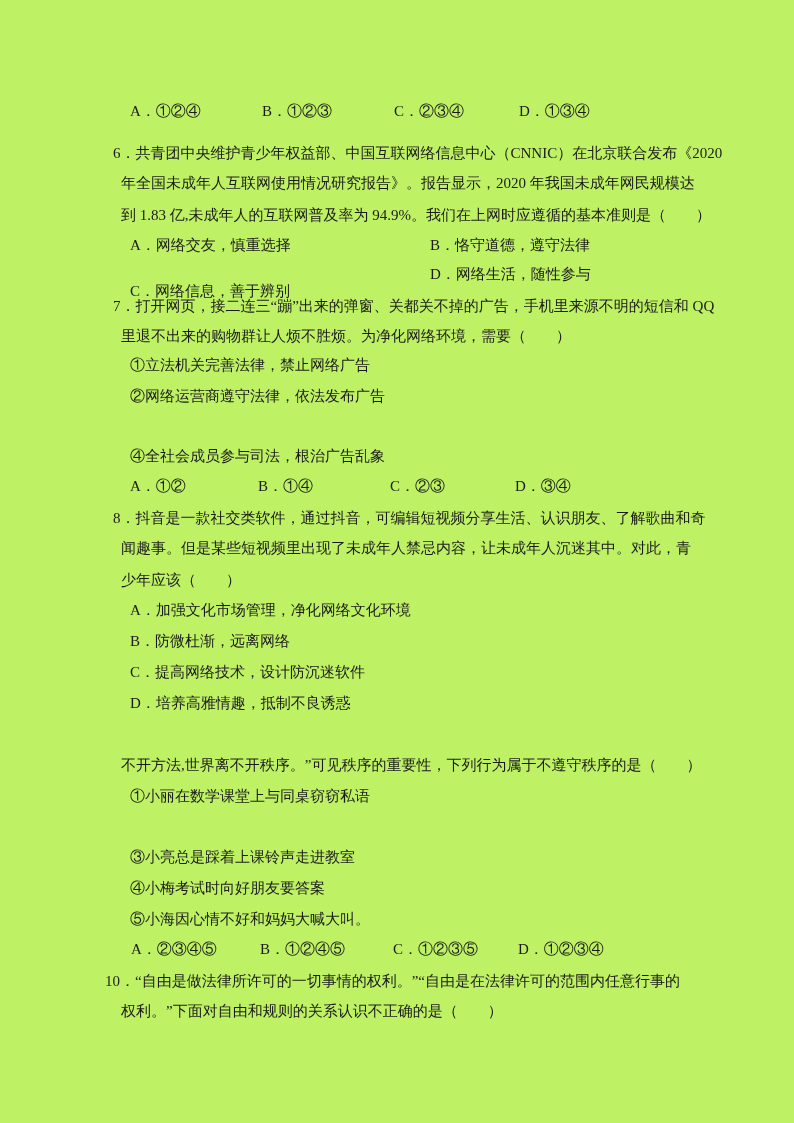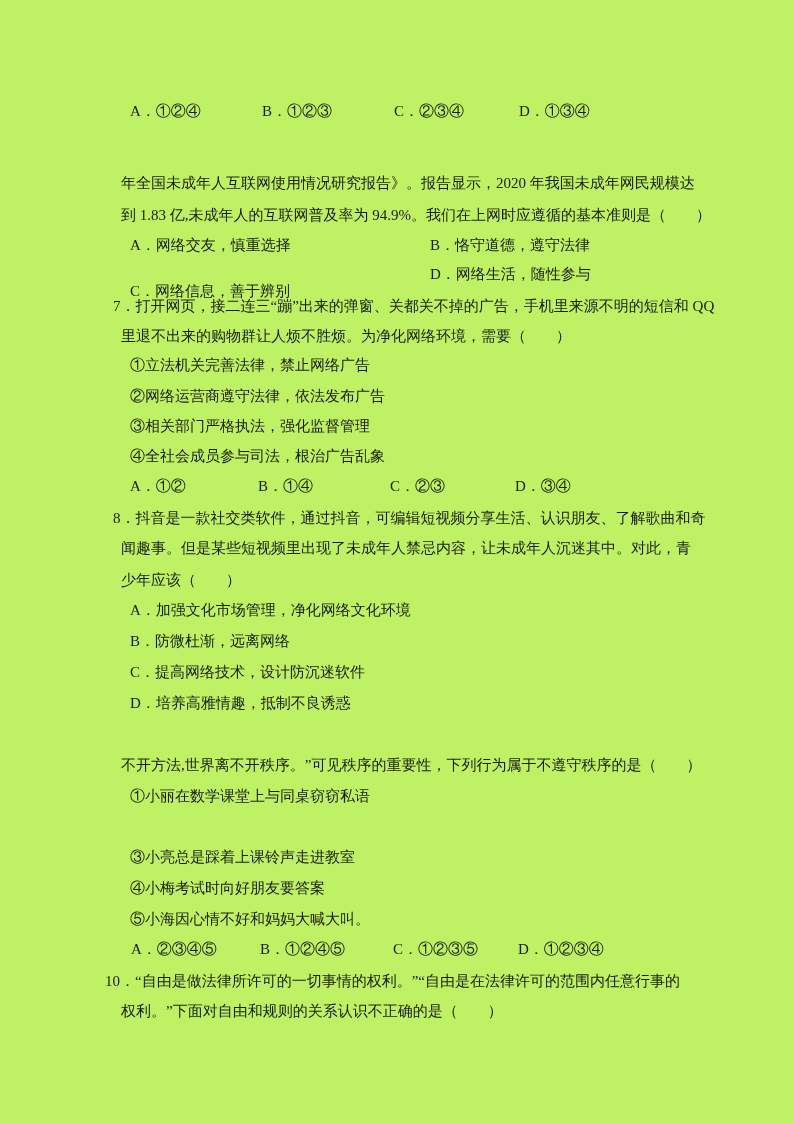--- a/index.html
+++ b/index.html
@@ -30,29 +30,29 @@
     position: absolute;
     top: 0;
     white-space: pre;
   }
 </style>
 </head>
 <body>
 
 <div id="page" style="background: #bef264; color: rgb(27, 27, 27);">
     <div class="line" style="top: 96px;"><span class="seg" style="left: 130px;">A．①②④</span><span class="seg" style="left: 262px;">B．①②③</span><span class="seg" style="left: 394px;">C．②③④</span><span class="seg" style="left: 519px;">D．①③④</span></div>
+    <div class="line" style="top: 138px;"><span class="seg" style="left: 113px;">6．共青团中央维护青少年权益部、中国互联网络信息中心（CNNIC）在北京联合发布《2020</span></div>
     <div class="line" style="top: 168px;"><span class="seg" style="left: 121px;">年全国未成年人互联网使用情况研究报告》。报告显示，2020 年我国未成年网民规模达</span></div>
     <div class="line" style="top: 200px;"><span class="seg" style="left: 121px;">到 1.83 亿,未成年人的互联网普及率为 94.9%。我们在上网时应遵循的基本准则是（　　）</span></div>
     <div class="line" style="top: 230px;"><span class="seg" style="left: 130px;">A．网络交友，慎重选择</span><span class="seg" style="left: 430px;">B．恪守道德，遵守法律</span></div>
     <div class="line" style="top: 259px;"><span class="seg" style="left: 130px; margin-top: 17px;">C．网络信息，善于辨别</span><span class="seg" style="left: 430px;">D．网络生活，随性参与</span></div>
     <div class="line" style="top: 291px;"><span class="seg" style="left: 113px;">7．打开网页，接二连三“蹦”出来的弹窗、关都关不掉的广告，手机里来源不明的短信和 QQ</span></div>
     <div class="line" style="top: 321px;"><span class="seg" style="left: 121px;">里退不出来的购物群让人烦不胜烦。为净化网络环境，需要（　　）</span></div>
     <div class="line" style="top: 350px;"><span class="seg" style="left: 130px;">①立法机关完善法律，禁止网络广告</span></div>
     <div class="line" style="top: 381px;"><span class="seg" style="left: 130px;">②网络运营商遵守法律，依法发布广告</span></div>
-    <div class="line" style="top: 411px;"><span class="seg" style="left: 130px;">③相关部门严格执法，强化监督管理</span></div>
     <div class="line" style="top: 441px;"><span class="seg" style="left: 130px;">④全社会成员参与司法，根治广告乱象</span></div>
     <div class="line" style="top: 471px;"><span class="seg" style="left: 130px;">A．①②</span><span class="seg" style="left: 258px;">B．①④</span><span class="seg" style="left: 390px;">C．②③</span><span class="seg" style="left: 515px;">D．③④</span></div>
     <div class="line" style="top: 503px; text-decoration: underline;"><span class="seg" style="left: 113px;">8．抖音是一款社交类软件，通过抖音，可编辑短视频分享生活、认识朋友、了解歌曲和奇</span></div>
     <div class="line" style="top: 533px;"><span class="seg" style="left: 121px;">闻趣事。但是某些短视频里出现了未成年人禁忌内容，让未成年人沉迷其中。对此，青</span></div>
     <div class="line" style="top: 565px;"><span class="seg" style="left: 121px;">少年应该（　　）</span></div>
     <div class="line" style="top: 595px;"><span class="seg" style="left: 130px;">A．加强文化市场管理，净化网络文化环境</span></div>
     <div class="line" style="top: 626px;"><span class="seg" style="left: 130px;">B．防微杜渐，远离网络</span></div>
     <div class="line" style="top: 657px;"><span class="seg" style="left: 130px;">C．提高网络技术，设计防沉迷软件</span></div>
     <div class="line" style="top: 688px;"><span class="seg" style="left: 130px;">D．培养高雅情趣，抵制不良诱惑</span></div>
     <div class="line" style="top: 750px;"><span class="seg" style="left: 121px;">不开方法,世界离不开秩序。”可见秩序的重要性，下列行为属于不遵守秩序的是（　　）</span></div>

